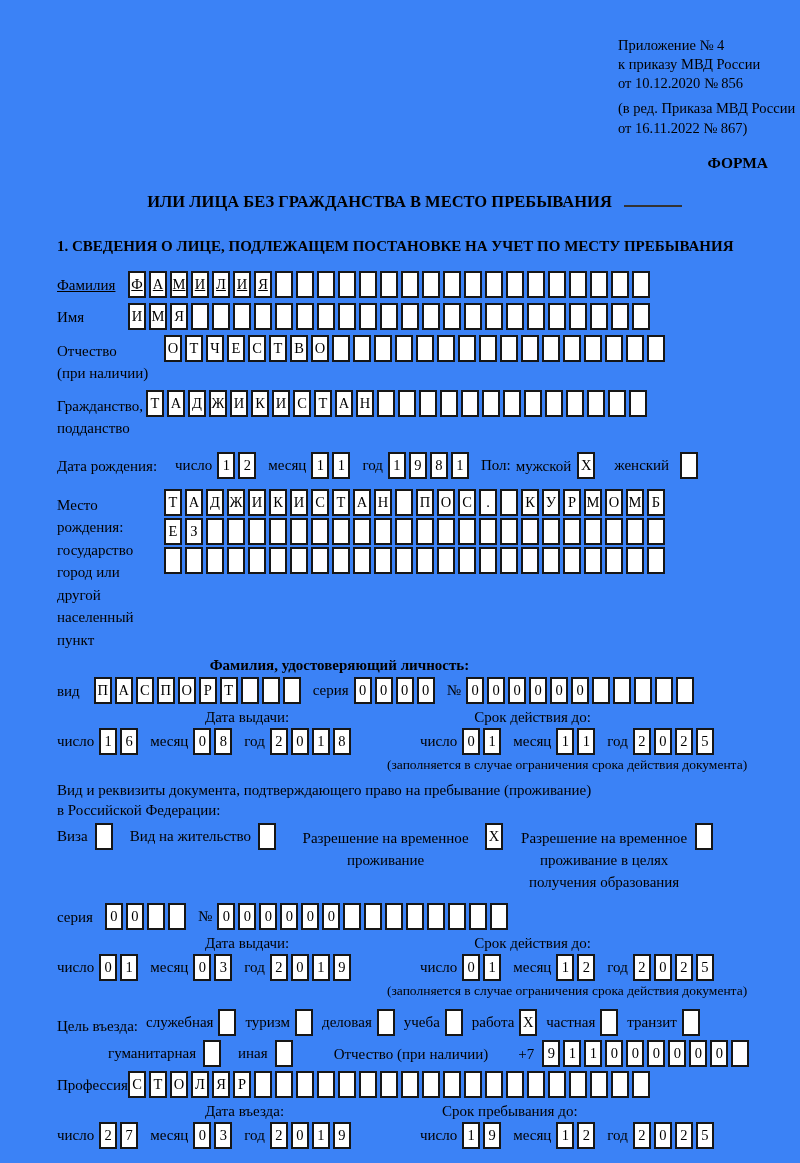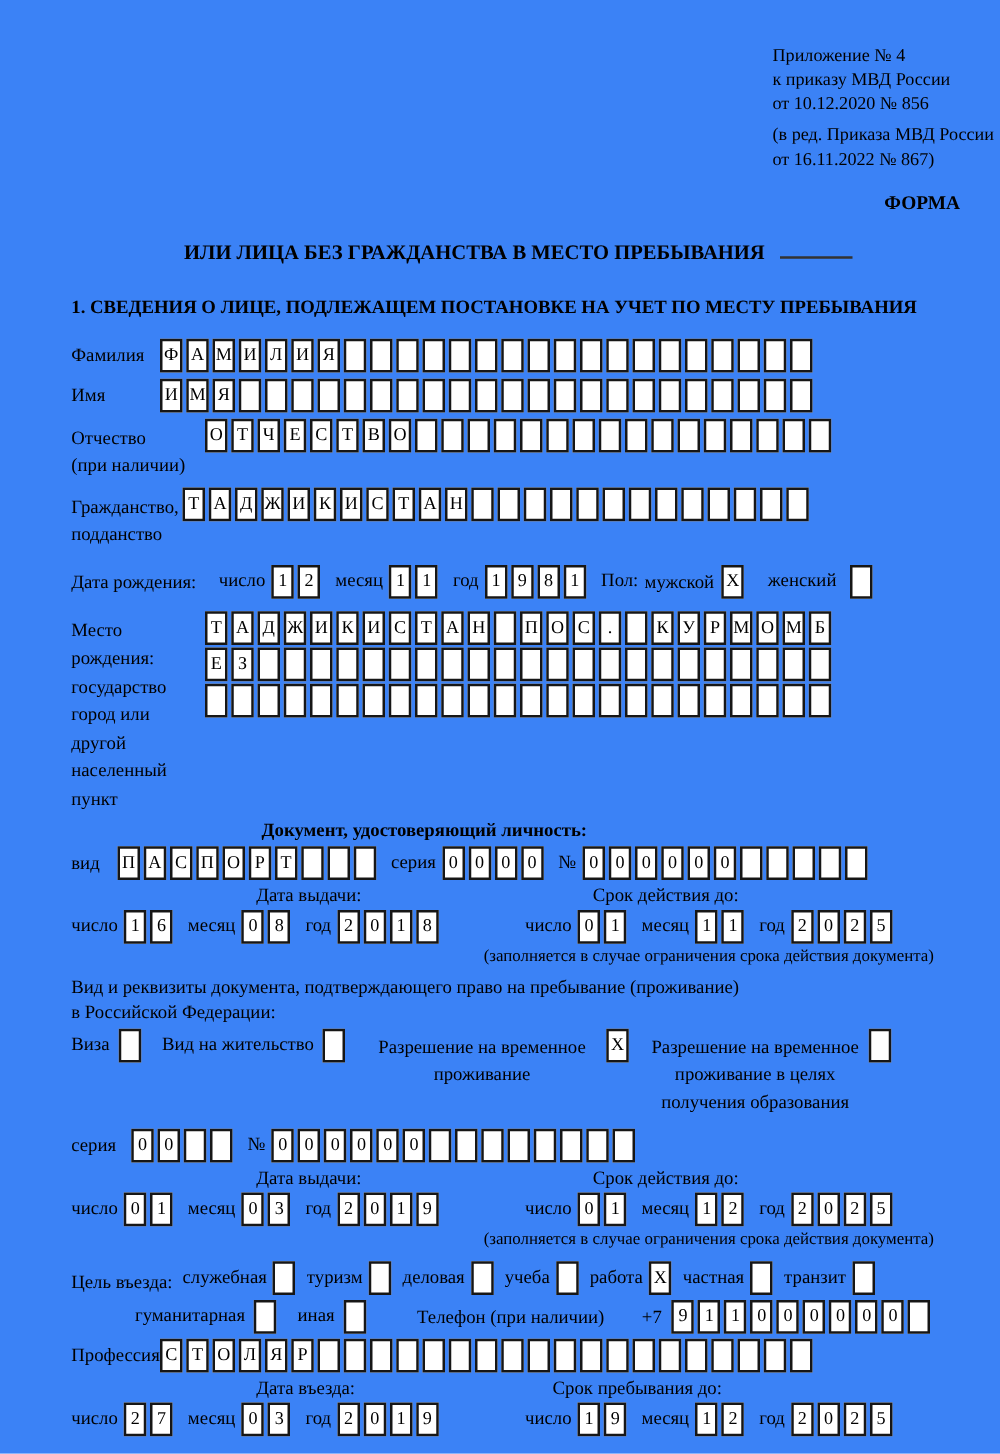--- a/index.html
+++ b/index.html
@@ -72,21 +72,21 @@
   </div>
 
   <div class="forma">ФОРМА</div>
 
   <div class="title">
     <div><span>ИЛИ ЛИЦА БЕЗ ГРАЖДАНСТВА В МЕСТО ПРЕБЫВАНИЯ</span><span class="blank-underline"></span></div>
   </div>
 
   <div class="sec-heading">1. СВЕДЕНИЯ О ЛИЦЕ, ПОДЛЕЖАЩЕМ ПОСТАНОВКЕ НА УЧЕТ ПО МЕСТУ ПРЕБЫВАНИЯ</div>
 
-  <div class="row" style="margin-top:16px;">
+  <div class="row" style="margin-top:16px;text-decoration:underline;">
     <span class="lbl w71">Фамилия</span>
     <span class="boxes">
         <span class="cell">Ф</span>
         <span class="cell">А</span>
         <span class="cell">М</span>
         <span class="cell">И</span>
         <span class="cell">Л</span>
         <span class="cell">И</span>
         <span class="cell">Я</span>
         <span class="cell"></span>
@@ -319,21 +319,21 @@
           <span class="cell"></span>
           <span class="cell"></span>
           <span class="cell"></span>
           <span class="cell"></span>
           <span class="cell"></span>
           <span class="cell"></span>
         </span>
     </span>
   </div>
 
-  <div class="doc-heading">Документ, удостоверяющий личность:</div>
+  <div class="doc-heading">Фамилия, удостоверяющий личность:</div>
 
   <div class="row" style="margin-top:3px;">
     <span class="lbl">вид</span>
     <span class="boxes" style="margin-left:14px;">
         <span class="cell">П</span>
         <span class="cell">А</span>
         <span class="cell">С</span>
         <span class="cell">П</span>
         <span class="cell">О</span>
         <span class="cell">Р</span>
@@ -567,21 +567,21 @@
           <span class="cell"></span>
         </span>
       </span>
     <span class="opt">
         <span class="olbl">иная</span>
         <span class="boxes">
           <span class="cell"></span>
         </span>
       </span>
     <span class="gap24"></span>
-    <span class="lbl">Телефон (при наличии)</span>
+    <span class="lbl">Отчество (при наличии)</span>
     <span class="gap30"></span>
     <span class="lbl">+7</span>
     <span class="boxes" style="margin-left:8px;">
         <span class="cell">9</span>
         <span class="cell">1</span>
         <span class="cell">1</span>
         <span class="cell">0</span>
         <span class="cell">0</span>
         <span class="cell">0</span>
         <span class="cell">0</span>

